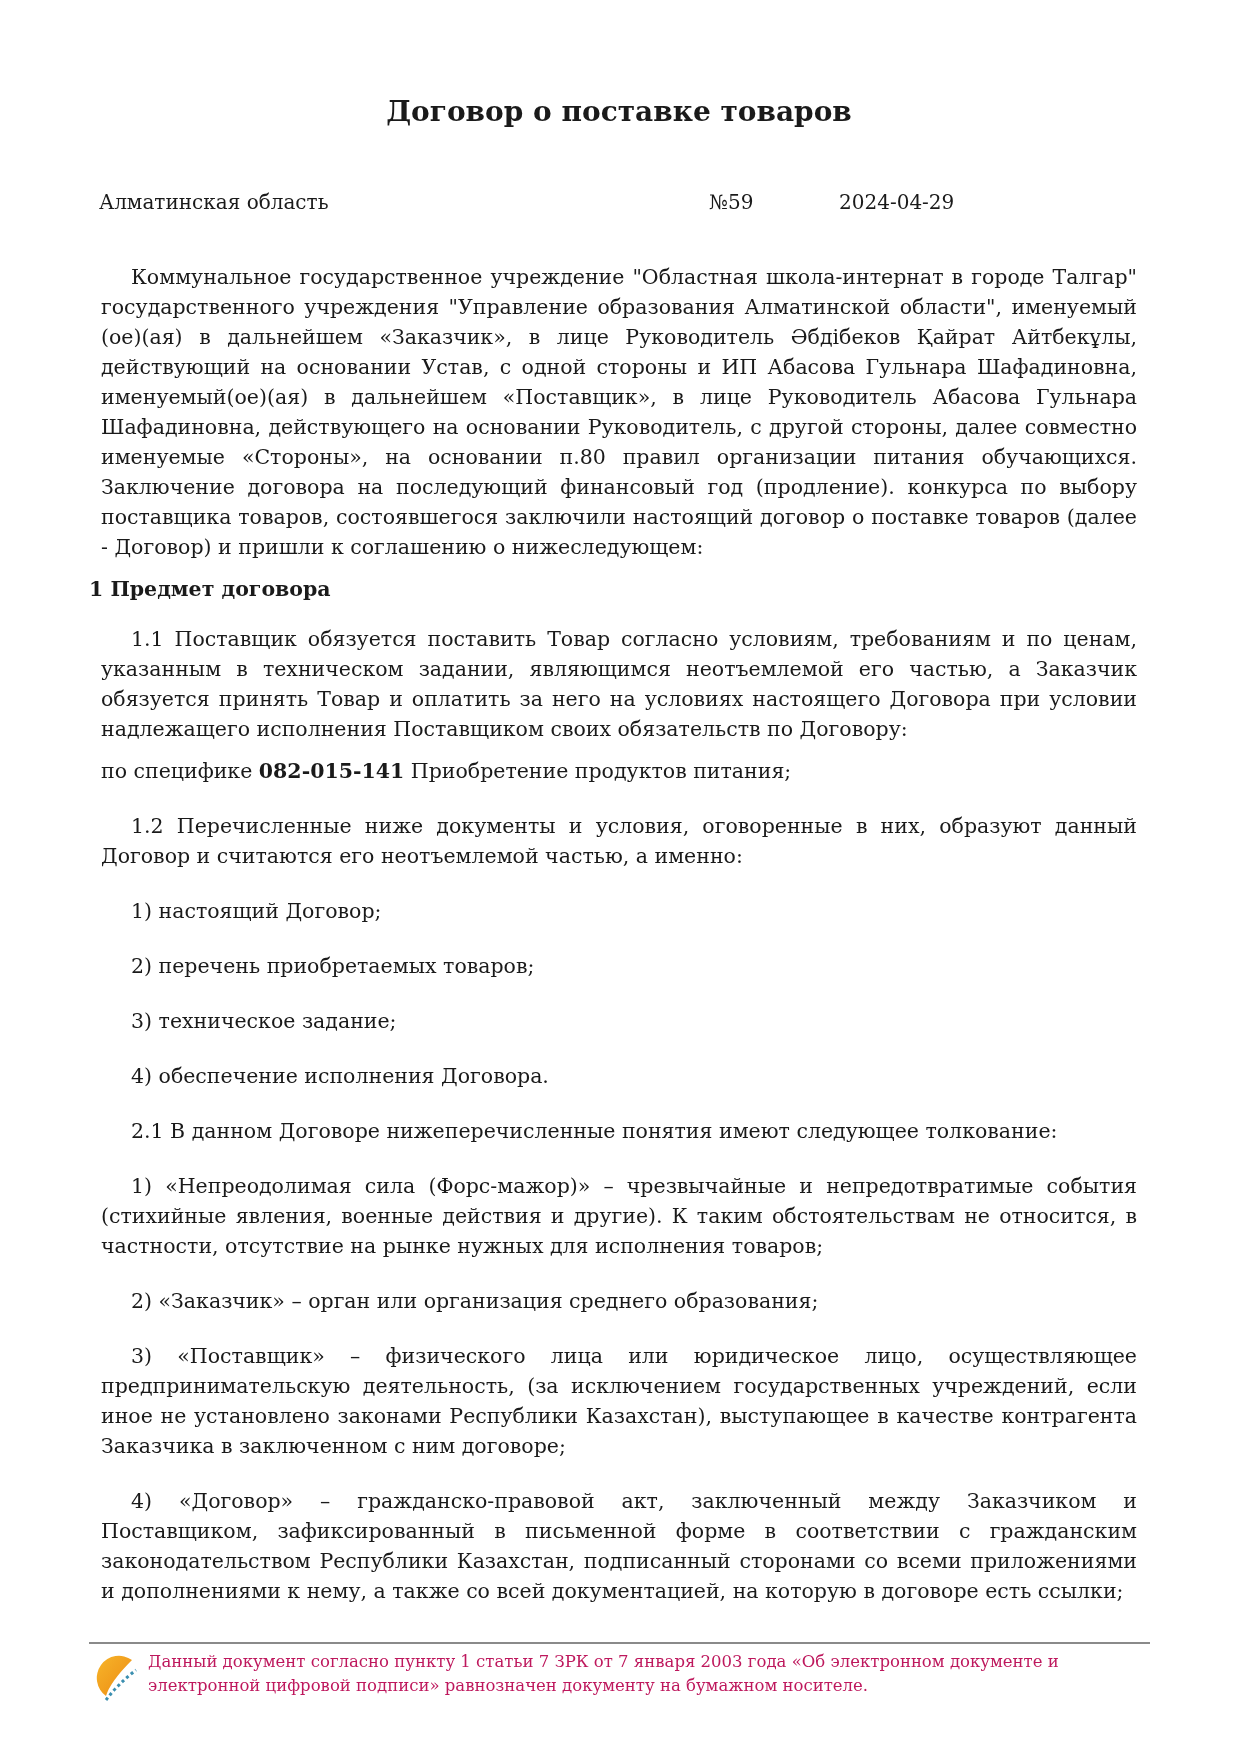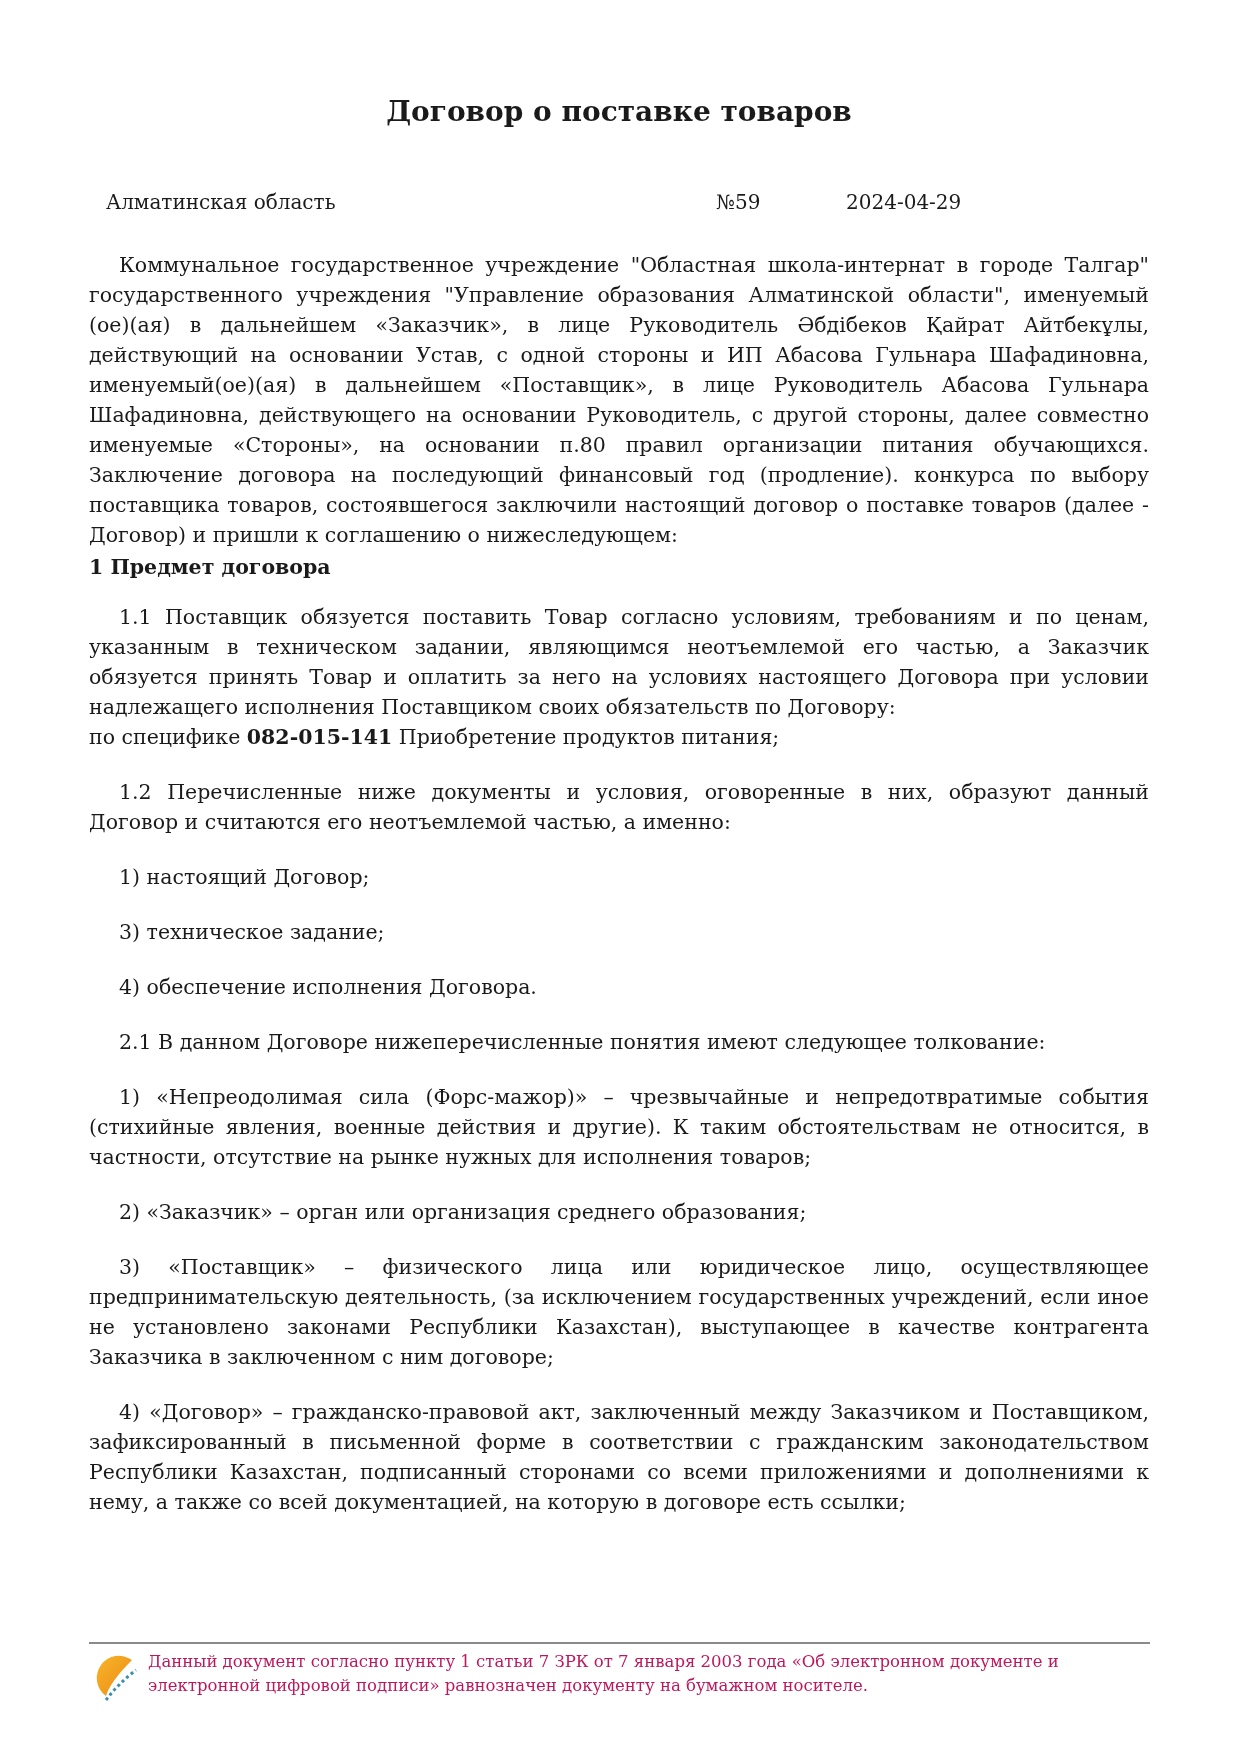--- a/index.html
+++ b/index.html
@@ -5,29 +5,29 @@
     html, body { margin: 0; padding: 0; background: #ffffff; }
     body {
       width: 1241px; height: 1754px; position: relative; overflow: hidden;
       font-family: "DejaVu Serif", serif; color: #1a1a1a;
     }
     .page { position: absolute; left: 89px; top: 0; width: 1060px; }
     .title {
       position: absolute; top: 95px; left: 0; width: 1060px; text-align: center;
       font-weight: bold; font-size: 28px;
     }
-    .meta { position: absolute; top: 190px; left: 17px; width: 1054px; font-size: 20px; height: 26px; }
+    .meta { position: absolute; top: 190px; left: 10px; width: 1054px; font-size: 20px; height: 26px; }
     .meta .region { position: absolute; left: 0; }
     .meta .num { position: absolute; left: 610px; }
     .meta .date { position: absolute; left: 740px; }
     .body {
       position: absolute; top: 250px; left: 0; width: 1060px;
       font-size: 20.5px; line-height: 30px; text-align: justify;
     }
-    .body p { margin: 0; }
+    .body p { margin: 12px; }
     .indent { text-indent: 30px; }
     .sec-head { font-weight: bold; margin: 2px 0 20px 0 !important; }
     .gap { margin-top: 25px !important; }
     .footer-line {
       position: absolute; left: 89px; top: 1642px; width: 1061px; height: 0;
       border-top: 2px solid #8a8a8a;
     }
     .footer { position: absolute; left: 92px; top: 1648px; width: 1060px; height: 60px; }
     .footer .logo { position: absolute; left: 0; top: 4px; width: 50px; height: 54px; }
     .footer .text {
@@ -53,20 +53,21 @@
 
     <p class="indent">1.1 Поставщик обязуется поставить Товар согласно условиям, требованиям и по ценам, указанным в техническом задании, являющимся неотъемлемой его частью, а Заказчик обязуется принять Товар и оплатить за него на условиях настоящего Договора при условии надлежащего исполнения Поставщиком своих обязательств по Договору:</p>
     <p>
       <span>по специфике</span>
       <b>082-015-141</b>
       <span>Приобретение продуктов питания;</span>
     </p>
 
     <p class="indent gap">1.2 Перечисленные ниже документы и условия, оговоренные в них, образуют данный Договор и считаются его неотъемлемой частью, а именно:</p>
     <p class="indent gap">1) настоящий Договор;</p>
+    <p class="indent gap">2) перечень приобретаемых товаров;</p>
     <p class="indent gap">3) техническое задание;</p>
     <p class="indent gap">4) обеспечение исполнения Договора.</p>
 
     <p class="indent gap">2.1 В данном Договоре нижеперечисленные понятия имеют следующее толкование:</p>
     <p class="indent gap">1) «Непреодолимая сила (Форс-мажор)» – чрезвычайные и непредотвратимые события (стихийные явления, военные действия и другие). К таким обстоятельствам не относится, в частности, отсутствие на рынке нужных для исполнения товаров;</p>
     <p class="indent gap">2) «Заказчик» – орган или организация среднего образования;</p>
     <p class="indent gap">3) «Поставщик» – физического лица или юридическое лицо, осуществляющее предпринимательскую деятельность, (за исключением государственных учреждений, если иное не установлено законами Республики Казахстан), выступающее в качестве контрагента Заказчика в заключенном с ним договоре;</p>
     <p class="indent gap">4) «Договор» – гражданско-правовой акт, заключенный между Заказчиком и Поставщиком, зафиксированный в письменной форме в соответствии с гражданским законодательством Республики Казахстан, подписанный сторонами со всеми приложениями и дополнениями к нему, а также со всей документацией, на которую в договоре есть ссылки;</p>
   </div>
 </div>

